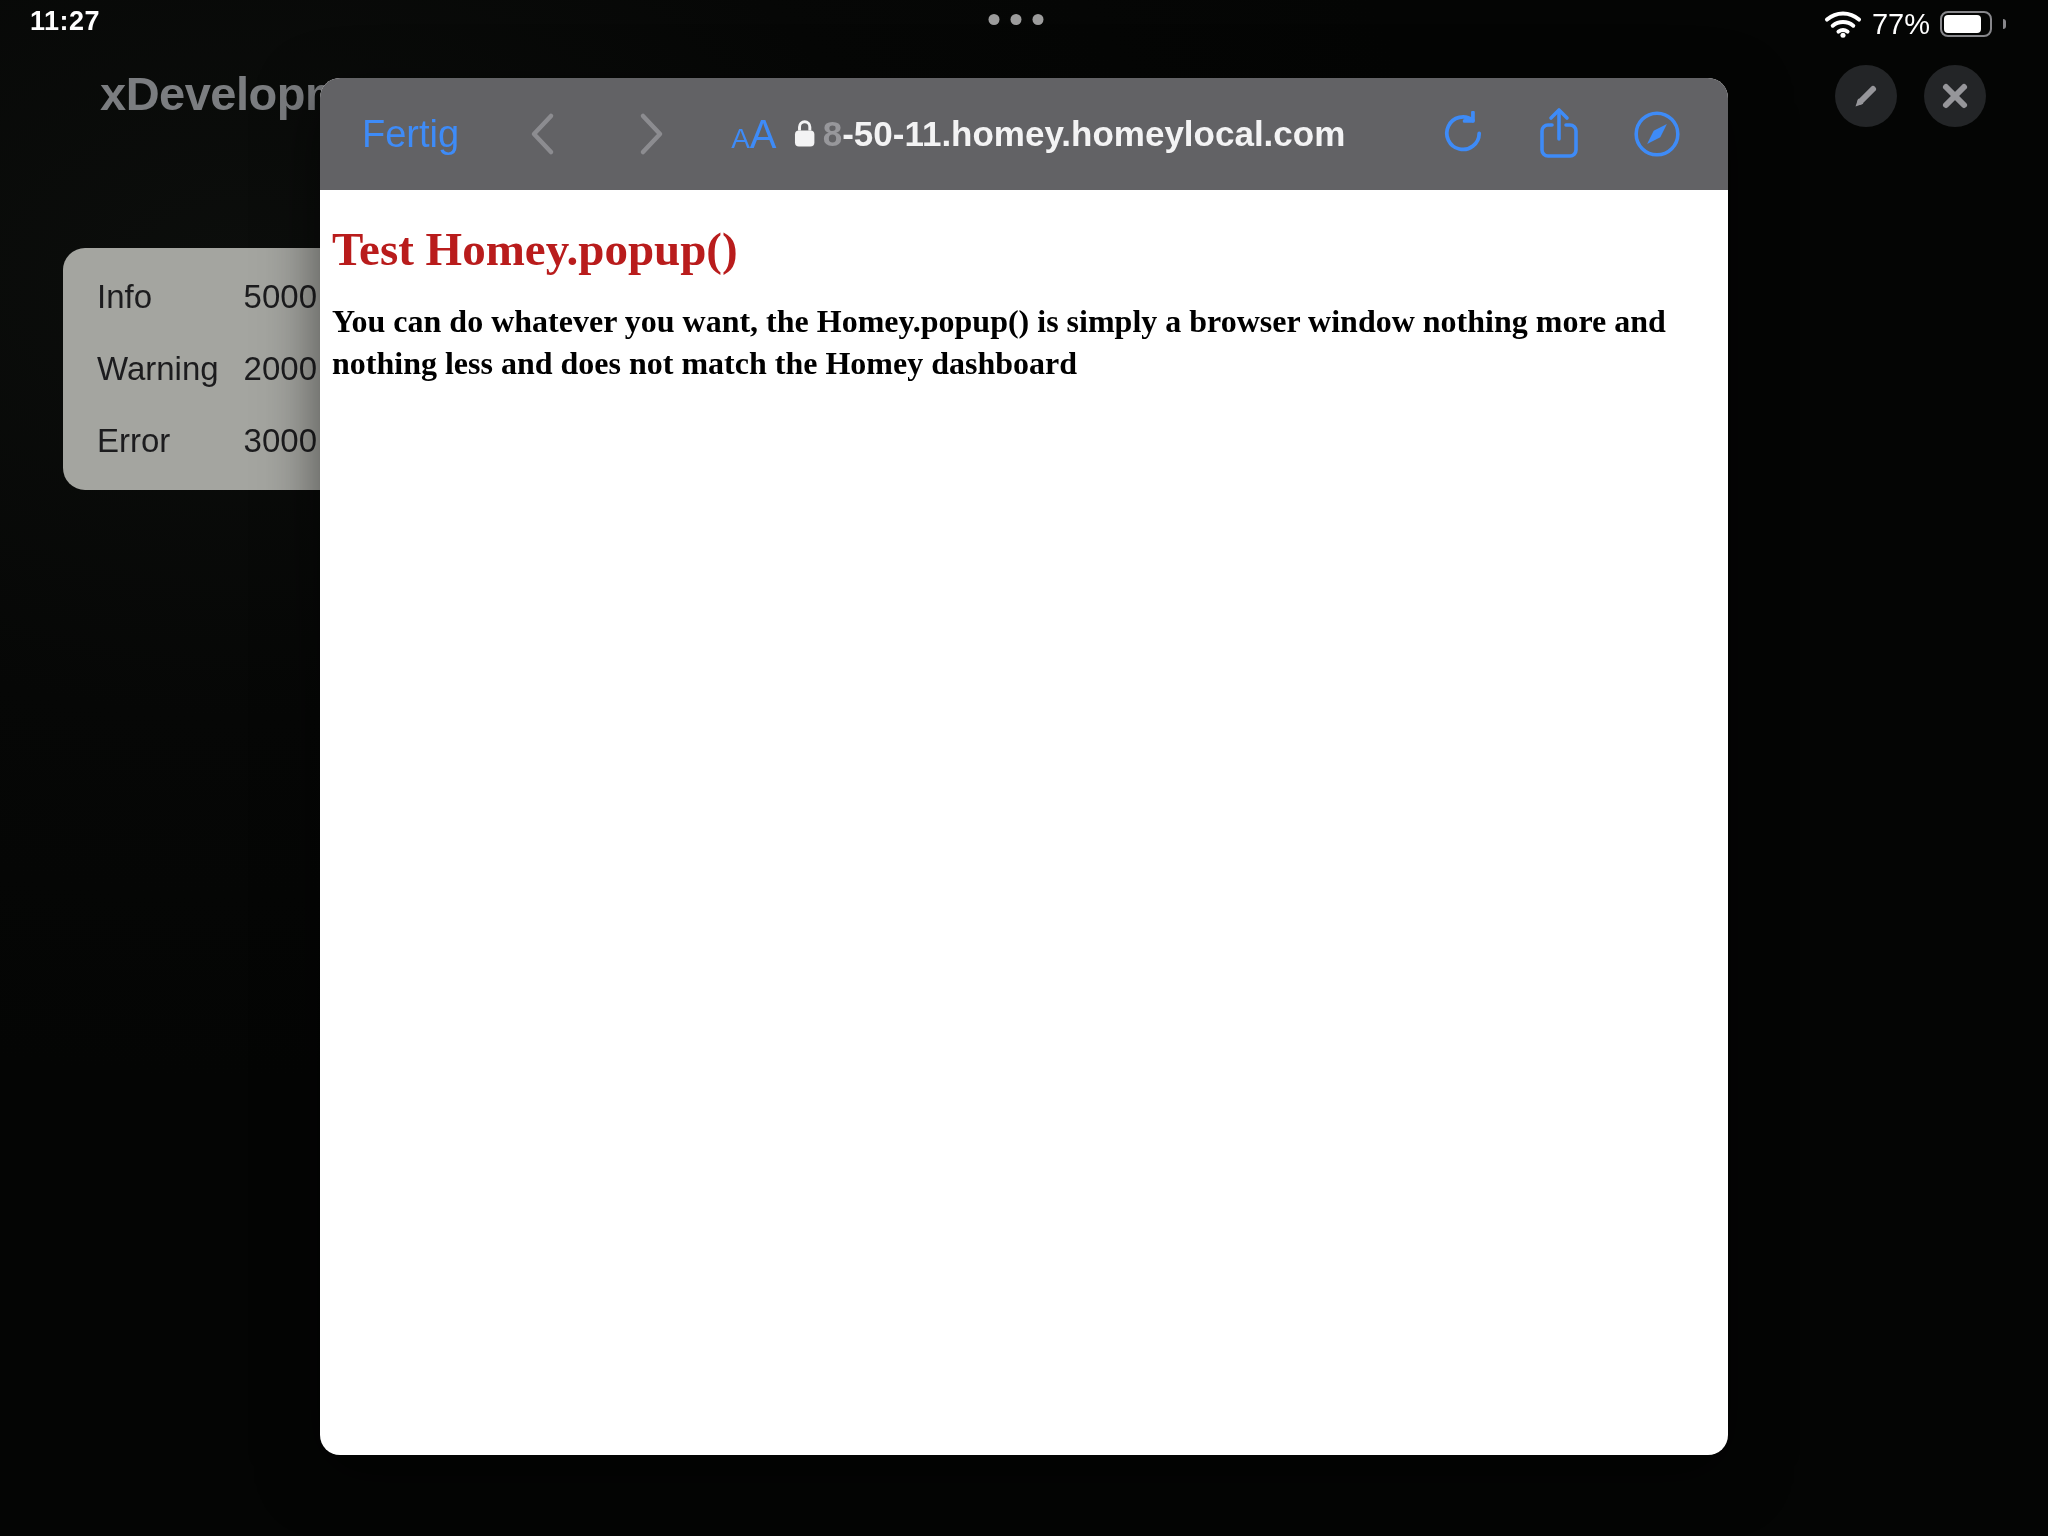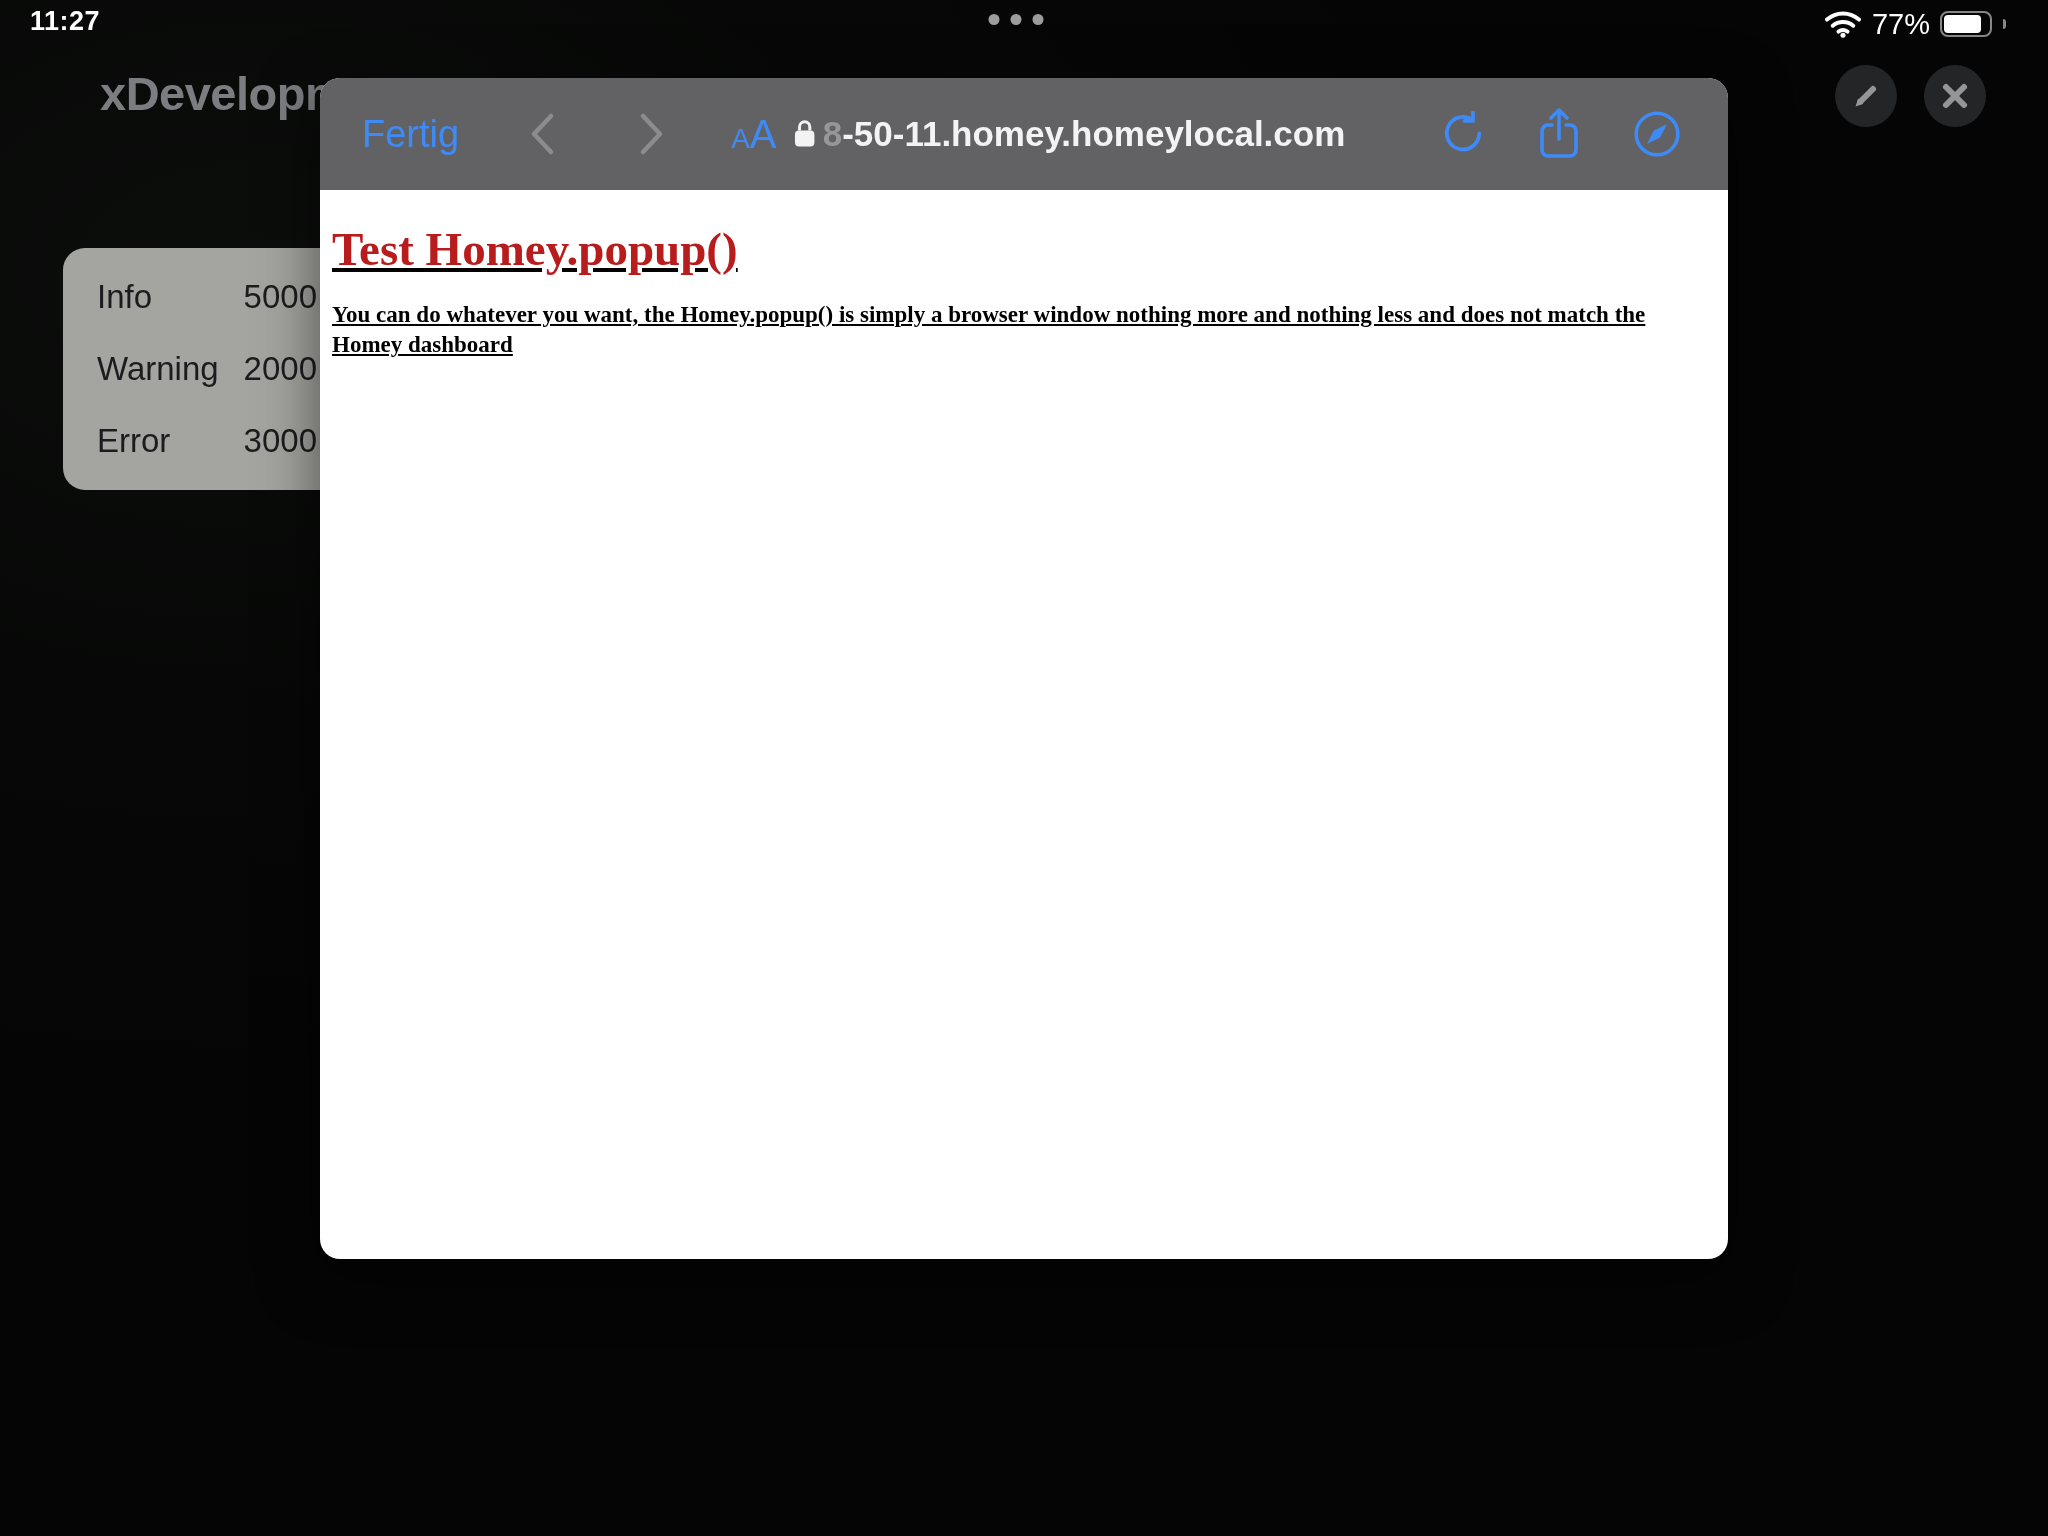--- a/index.html
+++ b/index.html
@@ -23,36 +23,36 @@
   .app-title{position:absolute;left:100px;top:66px;color:#7b7d80;font-size:47px;font-weight:700;letter-spacing:-.5px;white-space:nowrap;}
   .stats-card{position:absolute;left:63px;top:248px;width:330px;height:242px;background:#a4a5a0;border-radius:22px;padding-top:13px;box-sizing:border-box;}
   .stats-row{height:72px;display:flex;align-items:center;justify-content:space-between;padding:0 76px 0 34px;color:#1c1c1e;font-size:33px;}
   .stats-row .lbl{font-weight:400;}
   .stats-row .val{font-weight:400;text-align:center;}
   
   .winbtn{position:absolute;width:62px;height:62px;border-radius:50%;background:#232527;display:flex;align-items:center;justify-content:center;}
   .winbtn.edit{left:1835px;top:65px;}
   .winbtn.close{left:1924px;top:65px;}
   
-  .popup{position:absolute;left:320px;top:78px;width:1408px;height:1181px;border-radius:20px;overflow:hidden;background:#ffffff;box-shadow:0 18px 60px rgba(0,0,0,.55);text-decoration:underline;}
+  .popup{position:absolute;left:320px;top:78px;width:1408px;height:1377px;border-radius:20px;overflow:hidden;background:#ffffff;box-shadow:0 18px 60px rgba(0,0,0,.55);}
   .toolbar{position:relative;height:112px;background:#626265;}
   .tb-left{position:absolute;left:42px;top:0;height:112px;display:flex;align-items:center;}
   .done{color:#3e8bf7;font-size:38px;font-weight:400;}
   .nav-chevron{margin-left:70px;display:flex;align-items:center;}
   .nav-chevron.fwd{margin-left:84px;}
   .reader{margin-left:66px;color:#3e8bf7;display:flex;align-items:baseline;}
   .reader .a-small{font-size:28px;}
   .reader .a-big{font-size:40px;}
   .tb-center{position:absolute;left:calc(50% + 44px);top:0;height:112px;transform:translateX(-50%);display:flex;align-items:center;gap:4px;}
   .urltext{font-size:35px;font-weight:600;color:#f3f3f4;white-space:nowrap;}
   .urlfade{color:#97979b;}
   .tb-right{position:absolute;right:46px;top:0;height:112px;display:flex;align-items:center;gap:50px;}
   .page{padding:0 12px;}
   .page h1{font-family:"Liberation Serif", serif;font-weight:700;color:#b91c1c;font-size:47px;margin:32px 0 24px 0;letter-spacing:0;}
-  .page p{font-family:"Liberation Serif", serif;font-weight:700;color:#000;font-size:23px;line-height:1.32;margin:0;max-width:1384px;}
+  .page p{font-family:"Liberation Serif", serif;font-weight:700;color:#000;font-size:32px;line-height:1.32;margin:0;max-width:1384px;}
   .icon{display:block;}
 </style>
 </head>
 <body>
 
 <div class="statusbar">
   <div class="time">11:27</div>
   <div class="handle">
     <div class="dot"></div>
     <div class="dot"></div>

